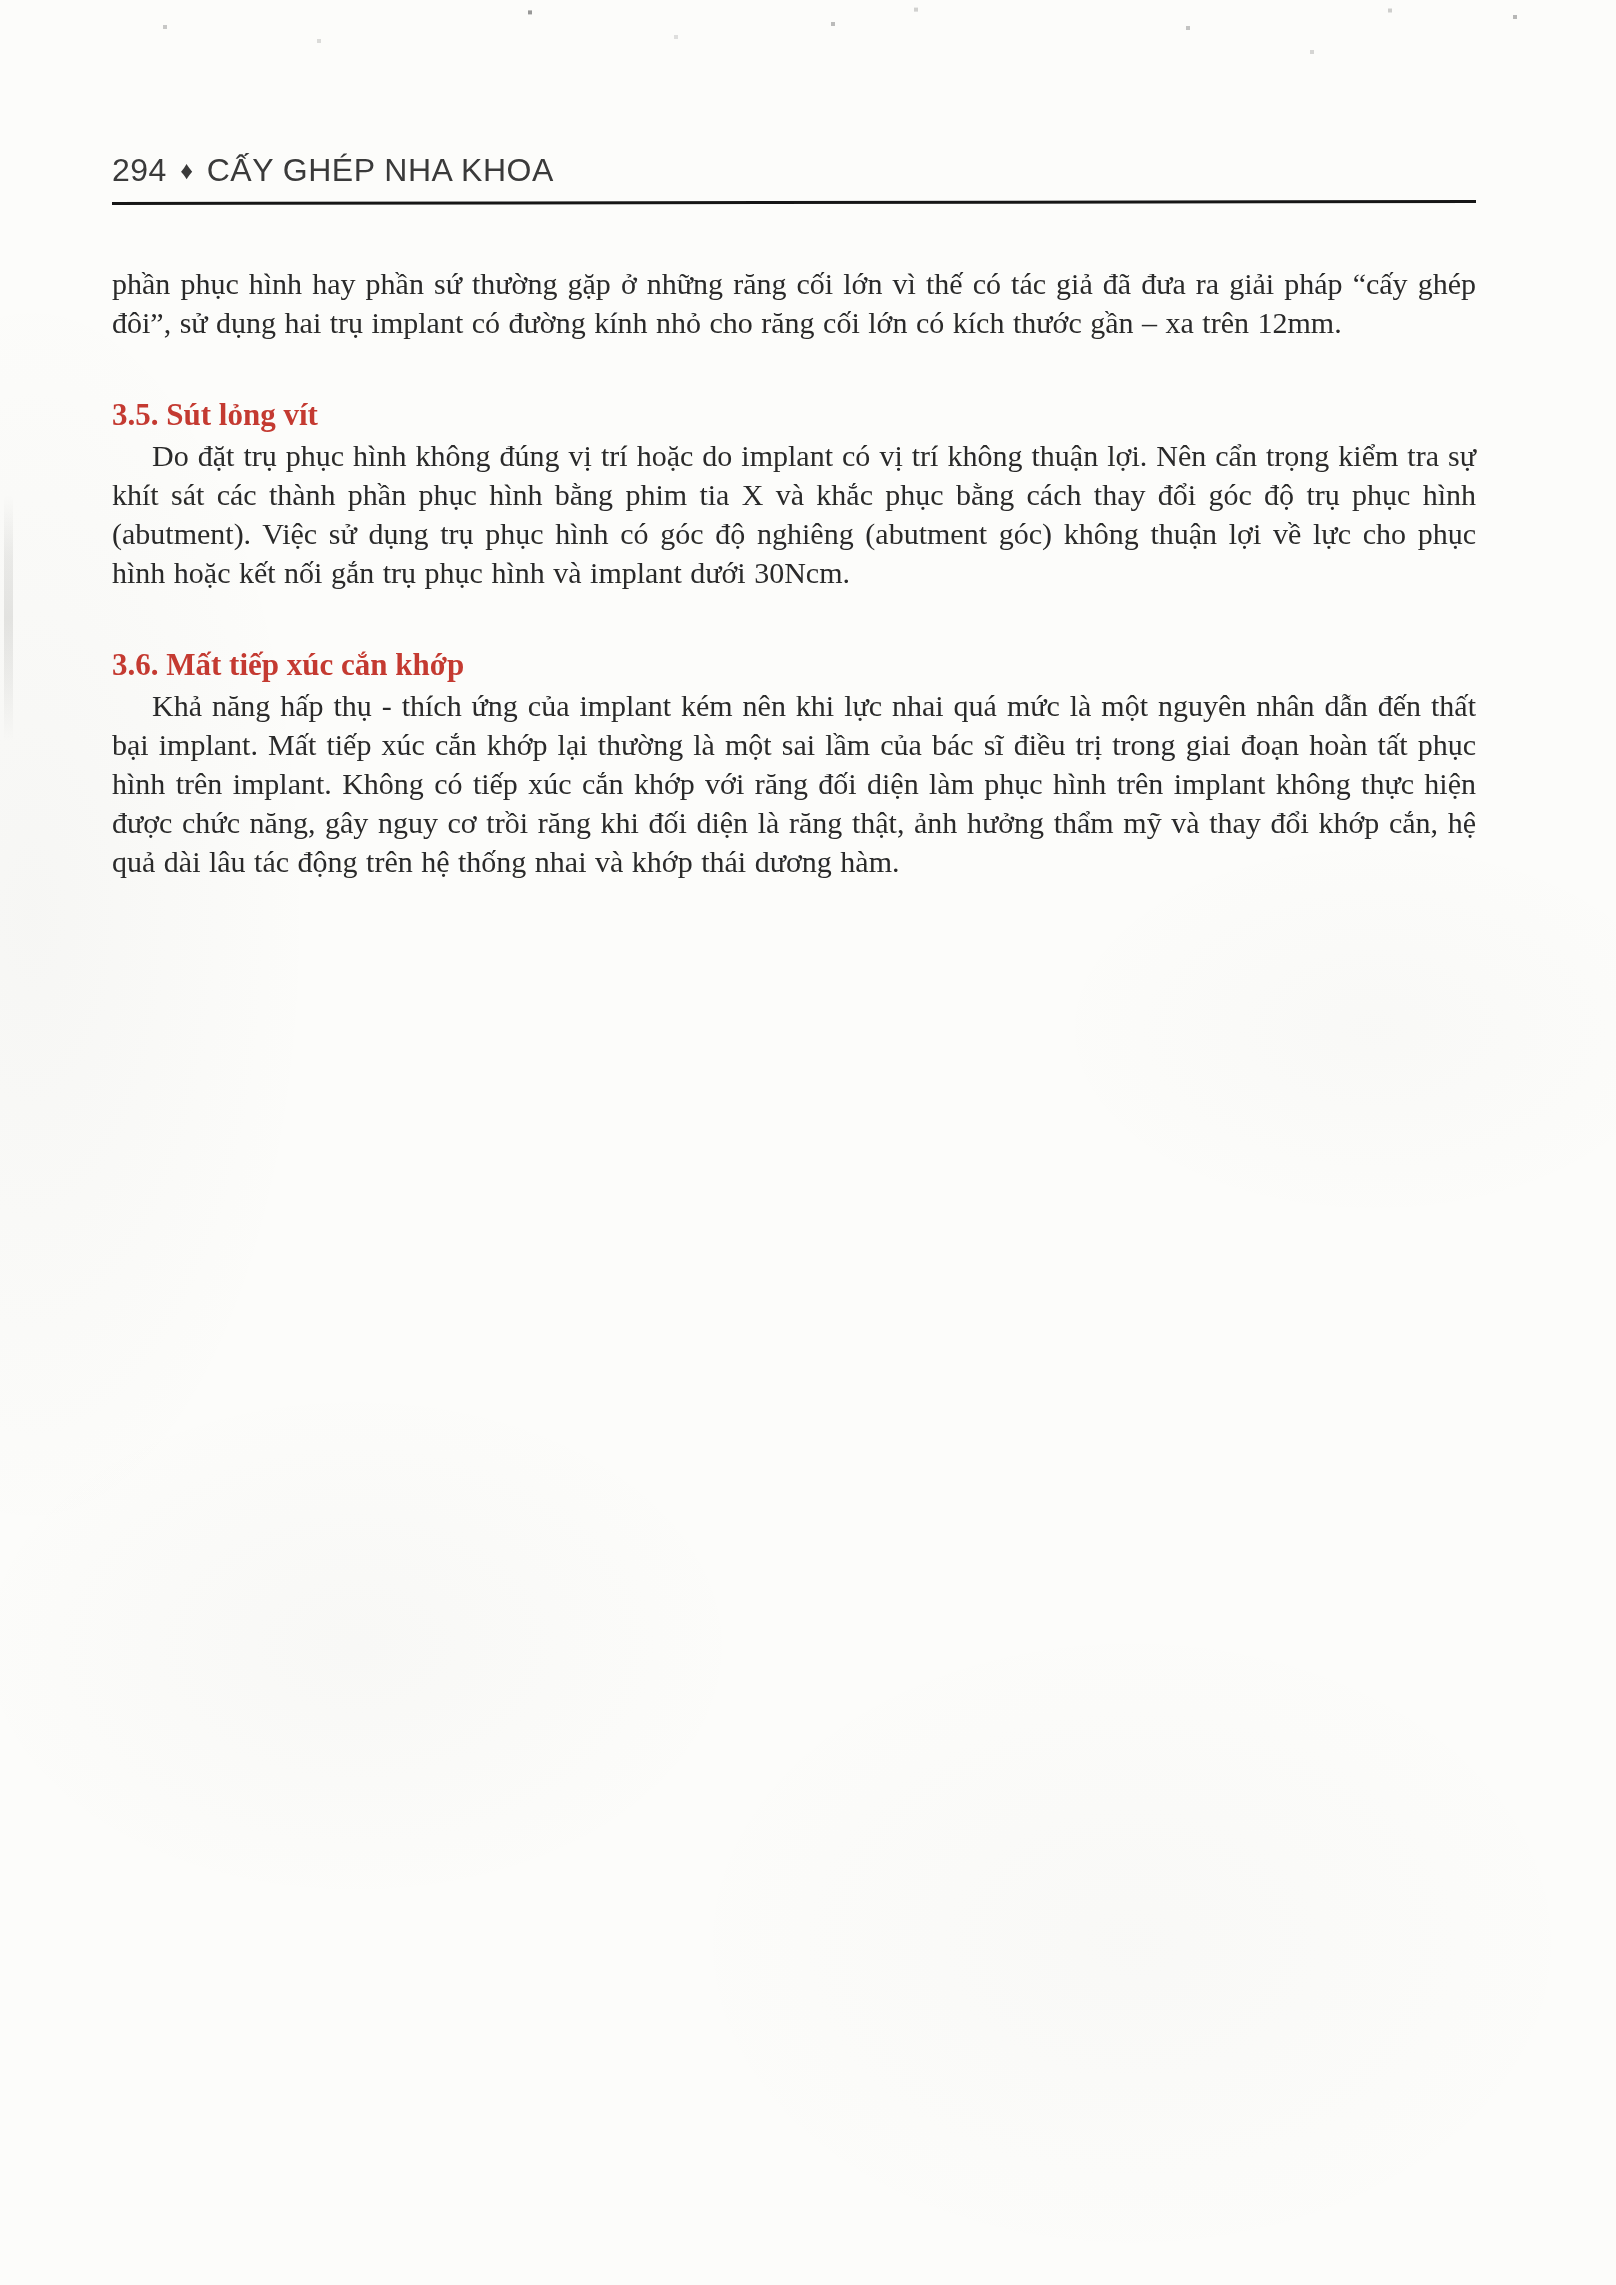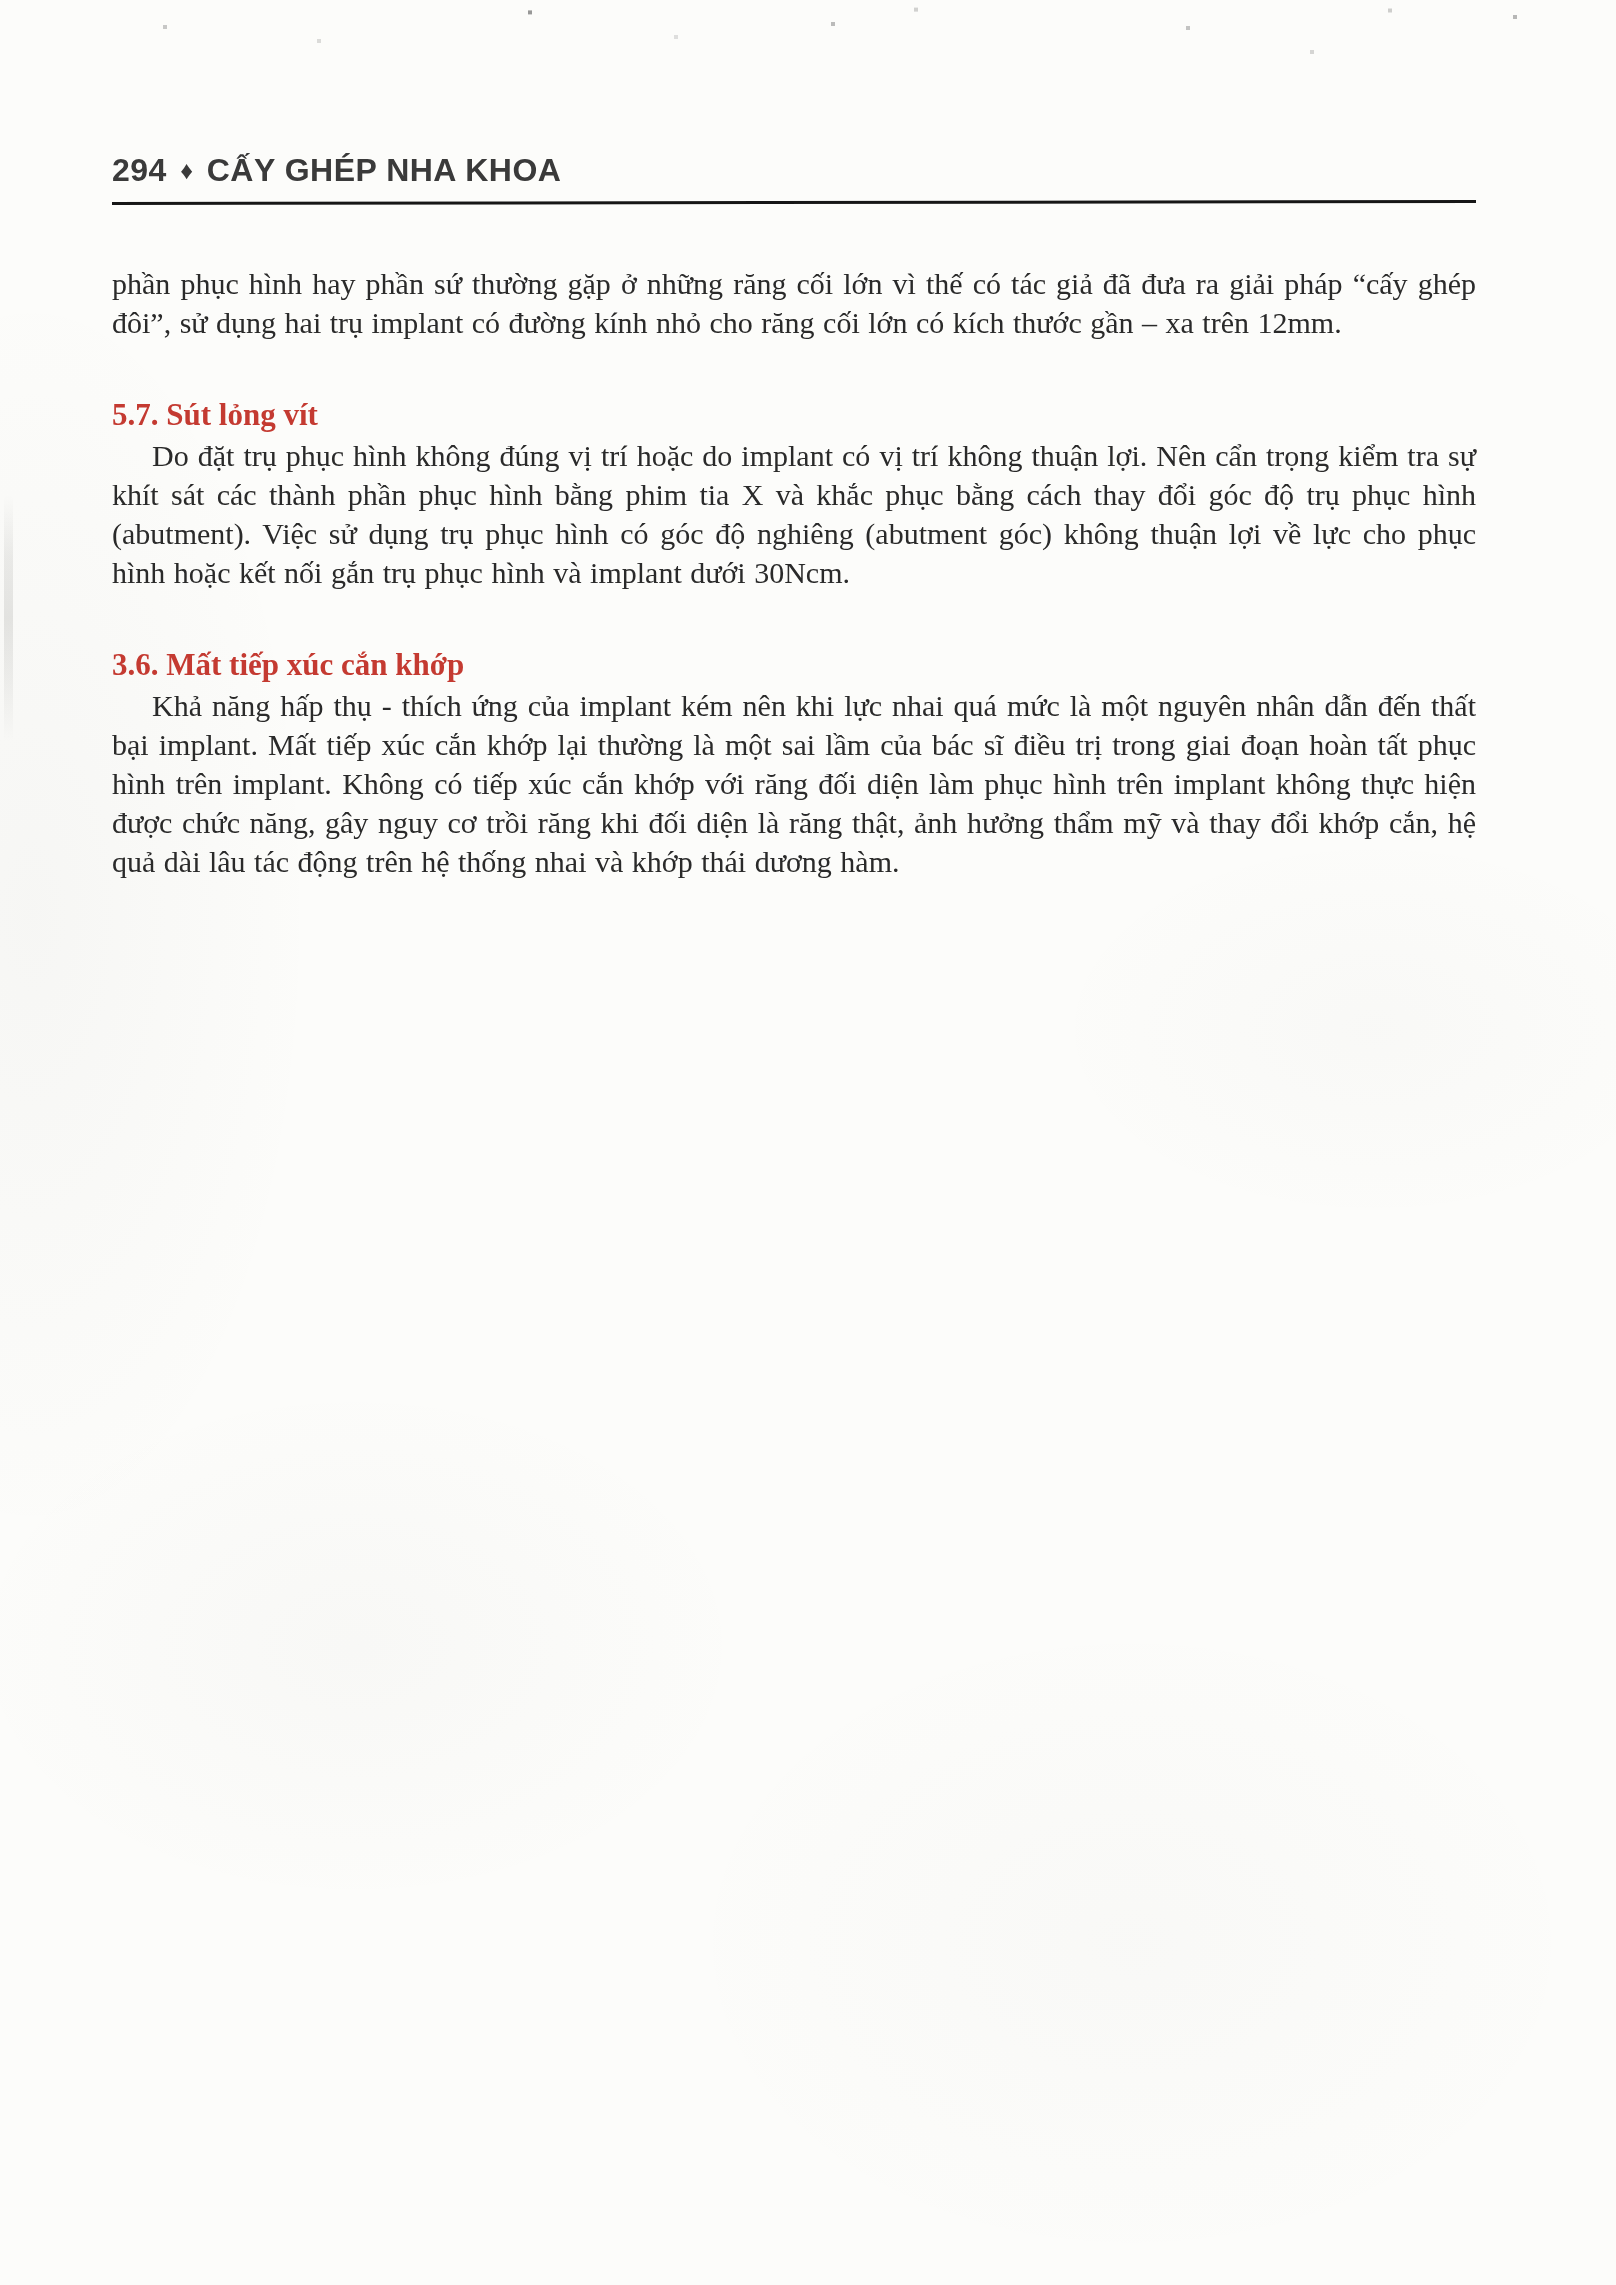--- a/index.html
+++ b/index.html
@@ -51,21 +51,21 @@
     position: absolute;
     left: 112px;
     top: 152px;
     width: 1364px;
   }
   .running-header {
     display: flex;
     align-items: baseline;
     gap: 13.3px;
     font-family: "Liberation Sans", sans-serif;
-    font-weight: bold;
+    font-weight: normal;
     font-size: 32px;
     letter-spacing: 0.5px;
     color: #3a3a3a;
   }
   .running-header .diamond {
     font-size: 25px;
     transform: translateY(-1.9px);
     color: #3a3a3a;
   }
   .header-rule {
@@ -113,21 +113,21 @@
 
     <div class="running-header">
       <span>294</span>
       <span class="diamond">♦</span>
       <span>CẤY GHÉP NHA KHOA</span>
     </div>
     <div class="header-rule"></div>
 
     <p class="body-par intro">phần phục hình hay phần sứ thường gặp ở những răng cối lớn vì thế có tác giả đã đưa ra giải pháp “cấy ghép đôi”, sử dụng hai trụ implant có đường kính nhỏ cho răng cối lớn có kích thước gần – xa trên 12mm.</p>
 
-    <h2 class="section-heading">5.7. Sút lỏng vít</h2>
+    <h2 class="section-heading">3.5. Sút lỏng vít</h2>
     <p class="body-par section-par">Do đặt trụ phục hình không đúng vị trí hoặc do implant có vị trí không thuận lợi. Nên cẩn trọng kiểm tra sự khít sát các thành phần phục hình bằng phim tia X và khắc phục bằng cách thay đổi góc độ trụ phục hình (abutment). Việc sử dụng trụ phục hình có góc độ nghiêng (abutment góc) không thuận lợi về lực cho phục hình hoặc kết nối gắn trụ phục hình và implant dưới 30Ncm.</p>
 
     <h2 class="section-heading">3.6. Mất tiếp xúc cắn khớp</h2>
     <p class="body-par section-par">Khả năng hấp thụ - thích ứng của implant kém nên khi lực nhai quá mức là một nguyên nhân dẫn đến thất bại implant. Mất tiếp xúc cắn khớp lại thường là một sai lầm của bác sĩ điều trị trong giai đoạn hoàn tất phục hình trên implant. Không có tiếp xúc cắn khớp với răng đối diện làm phục hình trên implant không thực hiện được chức năng, gây nguy cơ trồi răng khi đối diện là răng thật, ảnh hưởng thẩm mỹ và thay đổi khớp cắn, hệ quả dài lâu tác động trên hệ thống nhai và khớp thái dương hàm.</p>
 
   </div>
 </div>
 
 
 </body></html>

